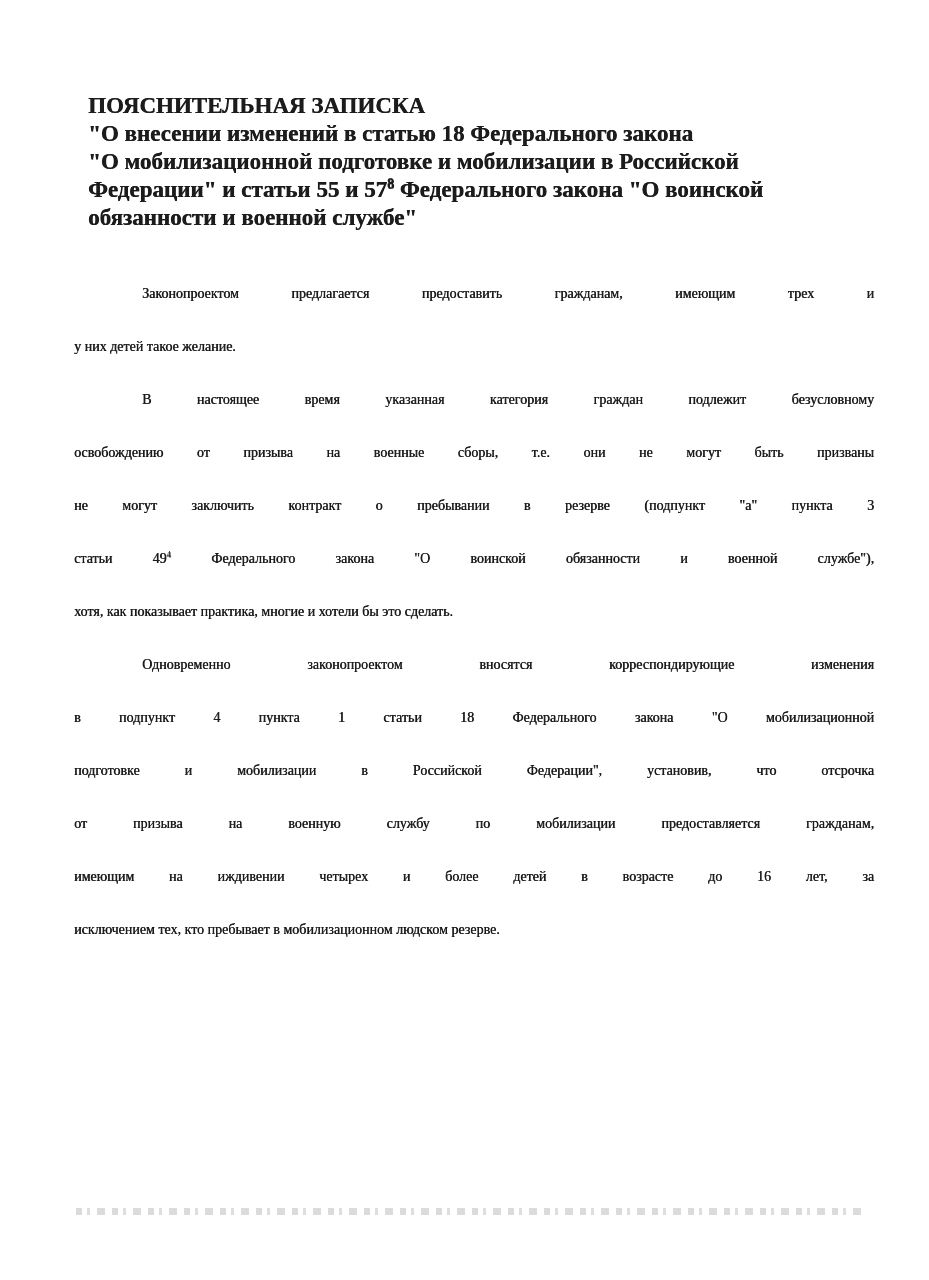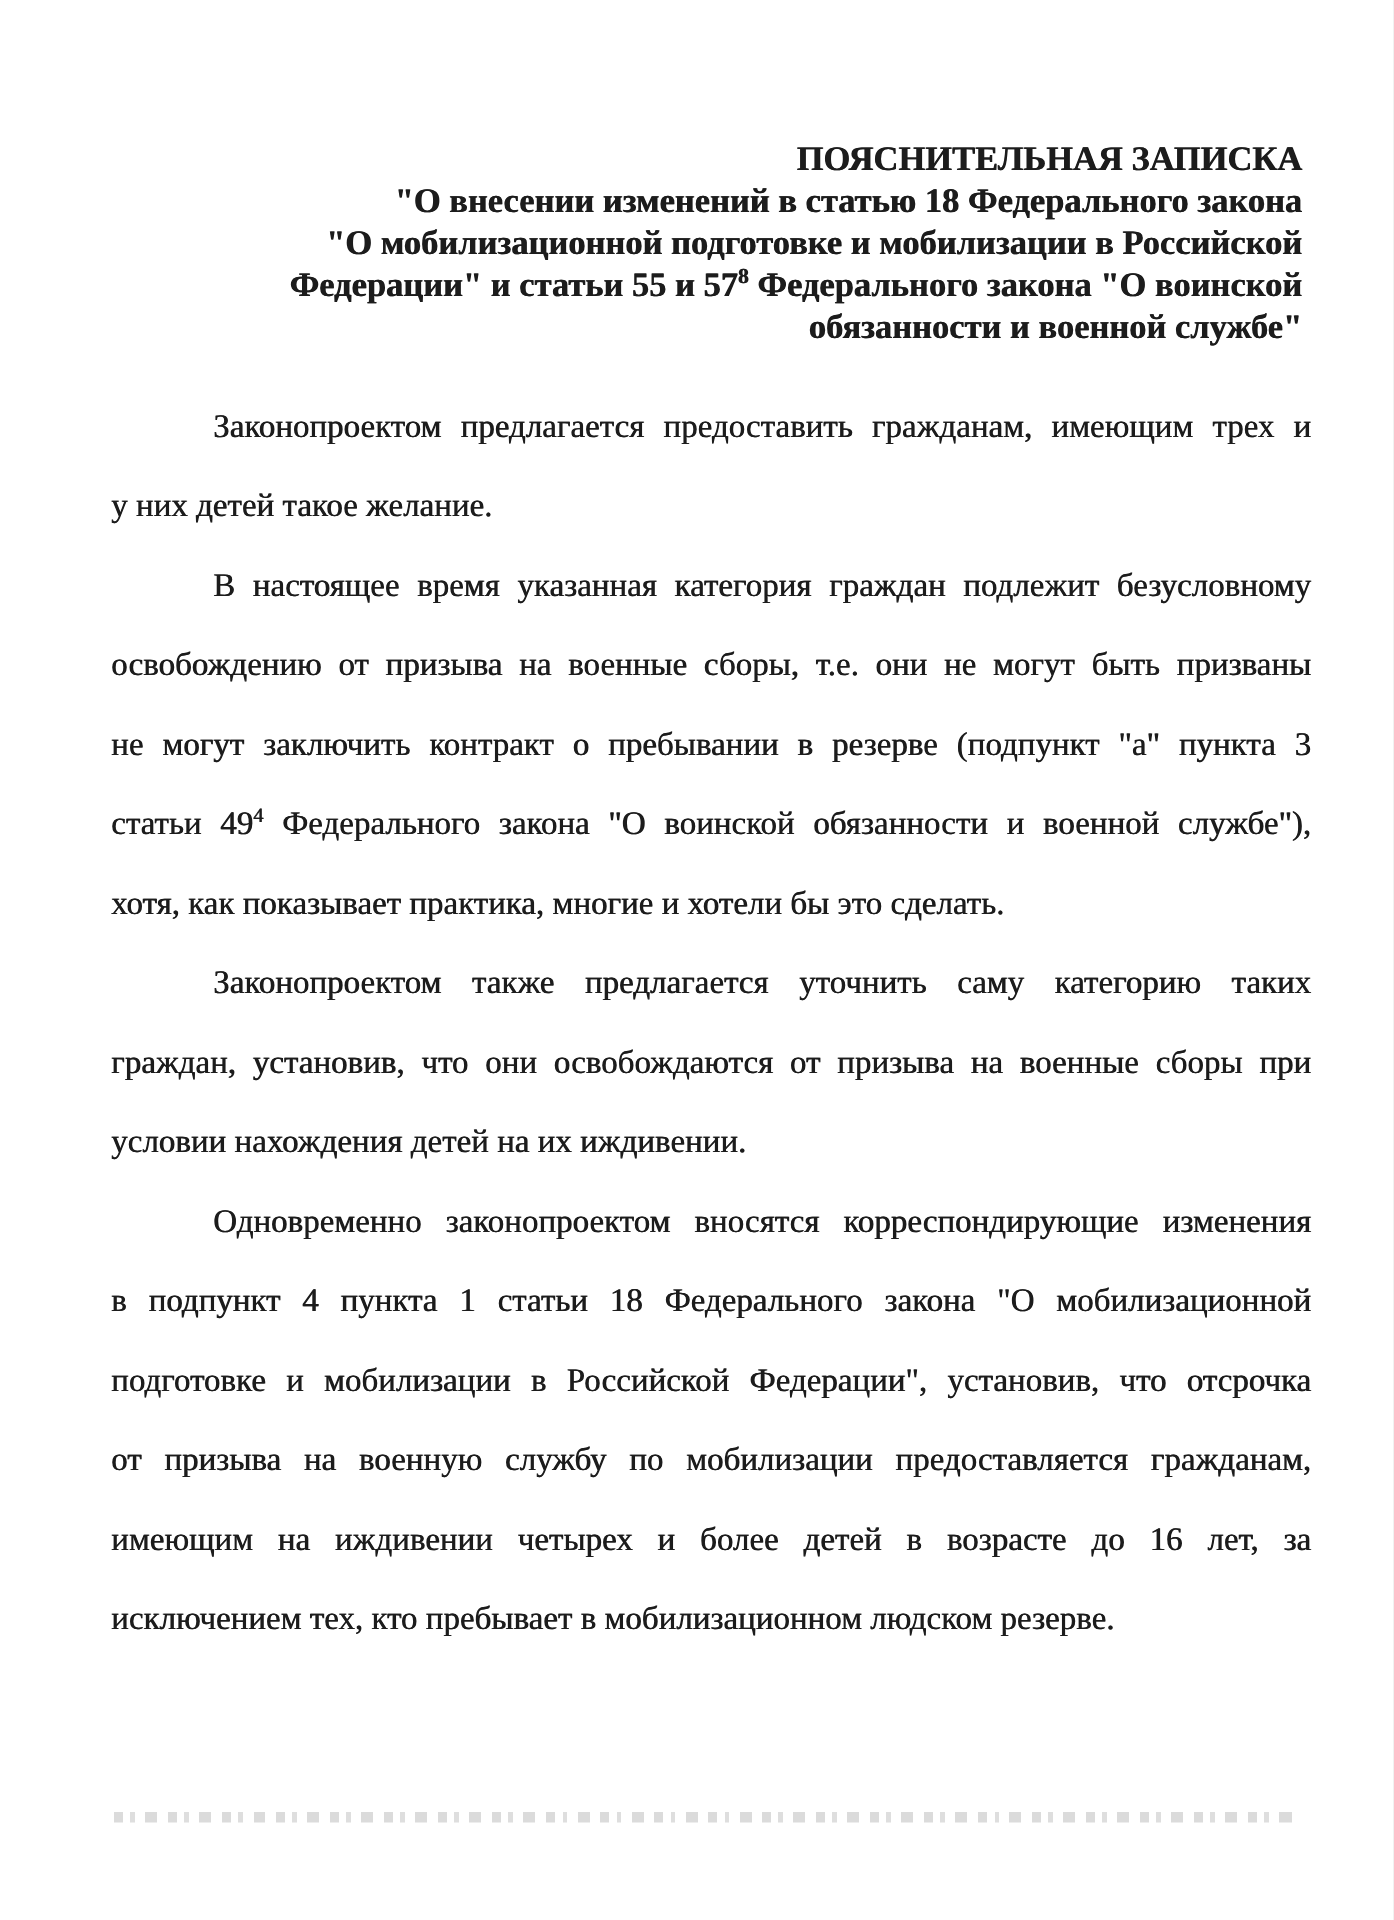--- a/index.html
+++ b/index.html
@@ -8,34 +8,34 @@
     width: 929px;
     height: 1280px;
     background: #ffffff;
     font-family: "Liberation Serif", "DejaVu Serif", serif;
     color: #1c1c1c;
     overflow: hidden;
     text-shadow: 0.4px 0.2px 0 currentColor; 
   }
   .doc-title {
     position: absolute;
-    left: 68px;
+    left: 88px;
     top: 92px;
     width: 800px;
-    text-align: right;
+    text-align: left;
     font-weight: bold;
     font-size: 23px;
     line-height: 28px;
   }
   .doc-body {
     position: absolute;
     left: 74px;
-    top: 257px;
+    top: 267px;
     width: 800px;
-    font-size: 22px;
+    font-size: 14px;
   }
   .line {
     height: 53px;
     line-height: 53px;
   }
   .just {
     text-align: justify;
     text-align-last: justify;
     text-justify: inter-word;
   }
@@ -82,25 +82,20 @@
     </section>
 
     <section>
       <div class="line indent just">В настоящее время указанная категория граждан подлежит безусловному</div>
       <div class="line just">освобождению от призыва на военные сборы, т.е. они не могут быть призваны</div>
       <div class="line just">не могут заключить контракт о пребывании в резерве (подпункт "а" пункта 3</div>
       <div class="line just"><span>статьи 49</span><sup>4</sup><span> Федерального закона "О воинской обязанности и военной службе"),</span></div>
       <div class="line">хотя, как показывает практика, многие и хотели бы это сделать.</div>
     </section>
 
-    <section>
-      <div class="line indent just">Законопроектом также предлагается уточнить саму категорию таких</div>
-      <div class="line just">граждан, установив, что они освобождаются от призыва на военные сборы при</div>
-      <div class="line">условии нахождения детей на их иждивении.</div>
-    </section>
 
     <section>
       <div class="line indent just">Одновременно законопроектом вносятся корреспондирующие изменения</div>
       <div class="line just">в подпункт 4 пункта 1 статьи 18 Федерального закона "О мобилизационной</div>
       <div class="line just">подготовке и мобилизации в Российской Федерации", установив, что отсрочка</div>
       <div class="line just">от призыва на военную службу по мобилизации предоставляется гражданам,</div>
       <div class="line just">имеющим на иждивении четырех и более детей в возрасте до 16 лет, за</div>
       <div class="line">исключением тех, кто пребывает в мобилизационном людском резерве.</div>
     </section>
 

